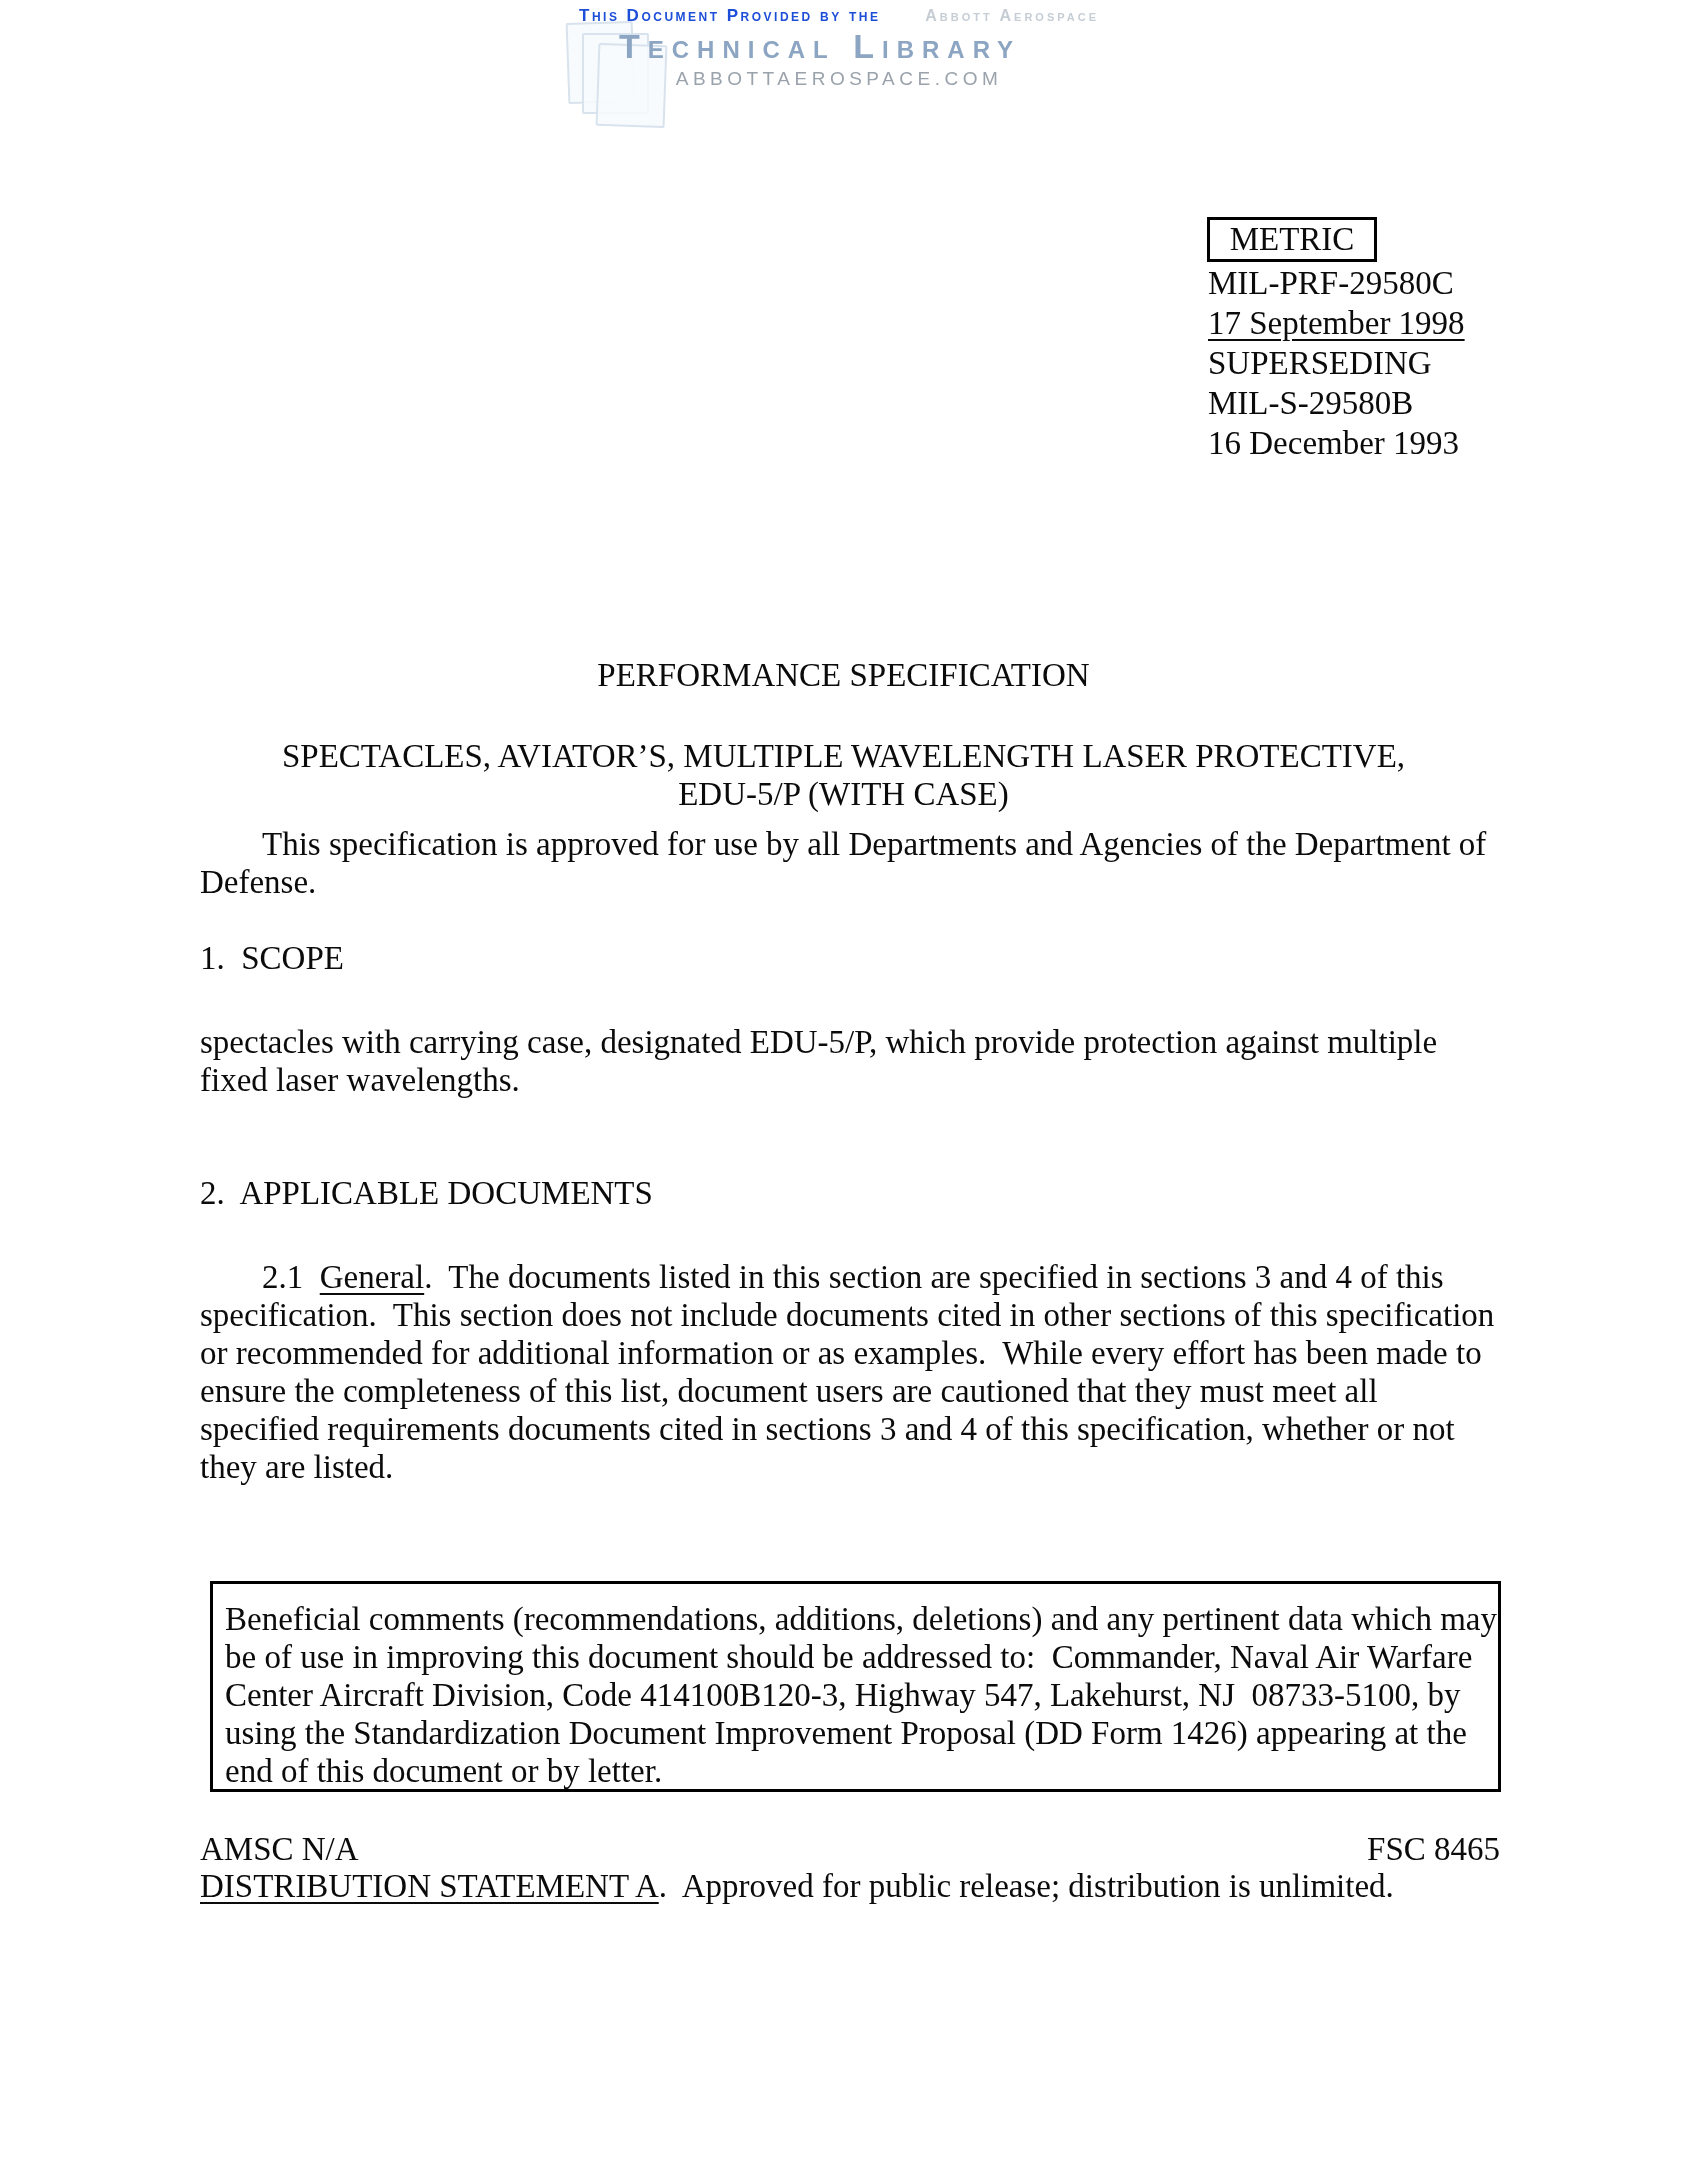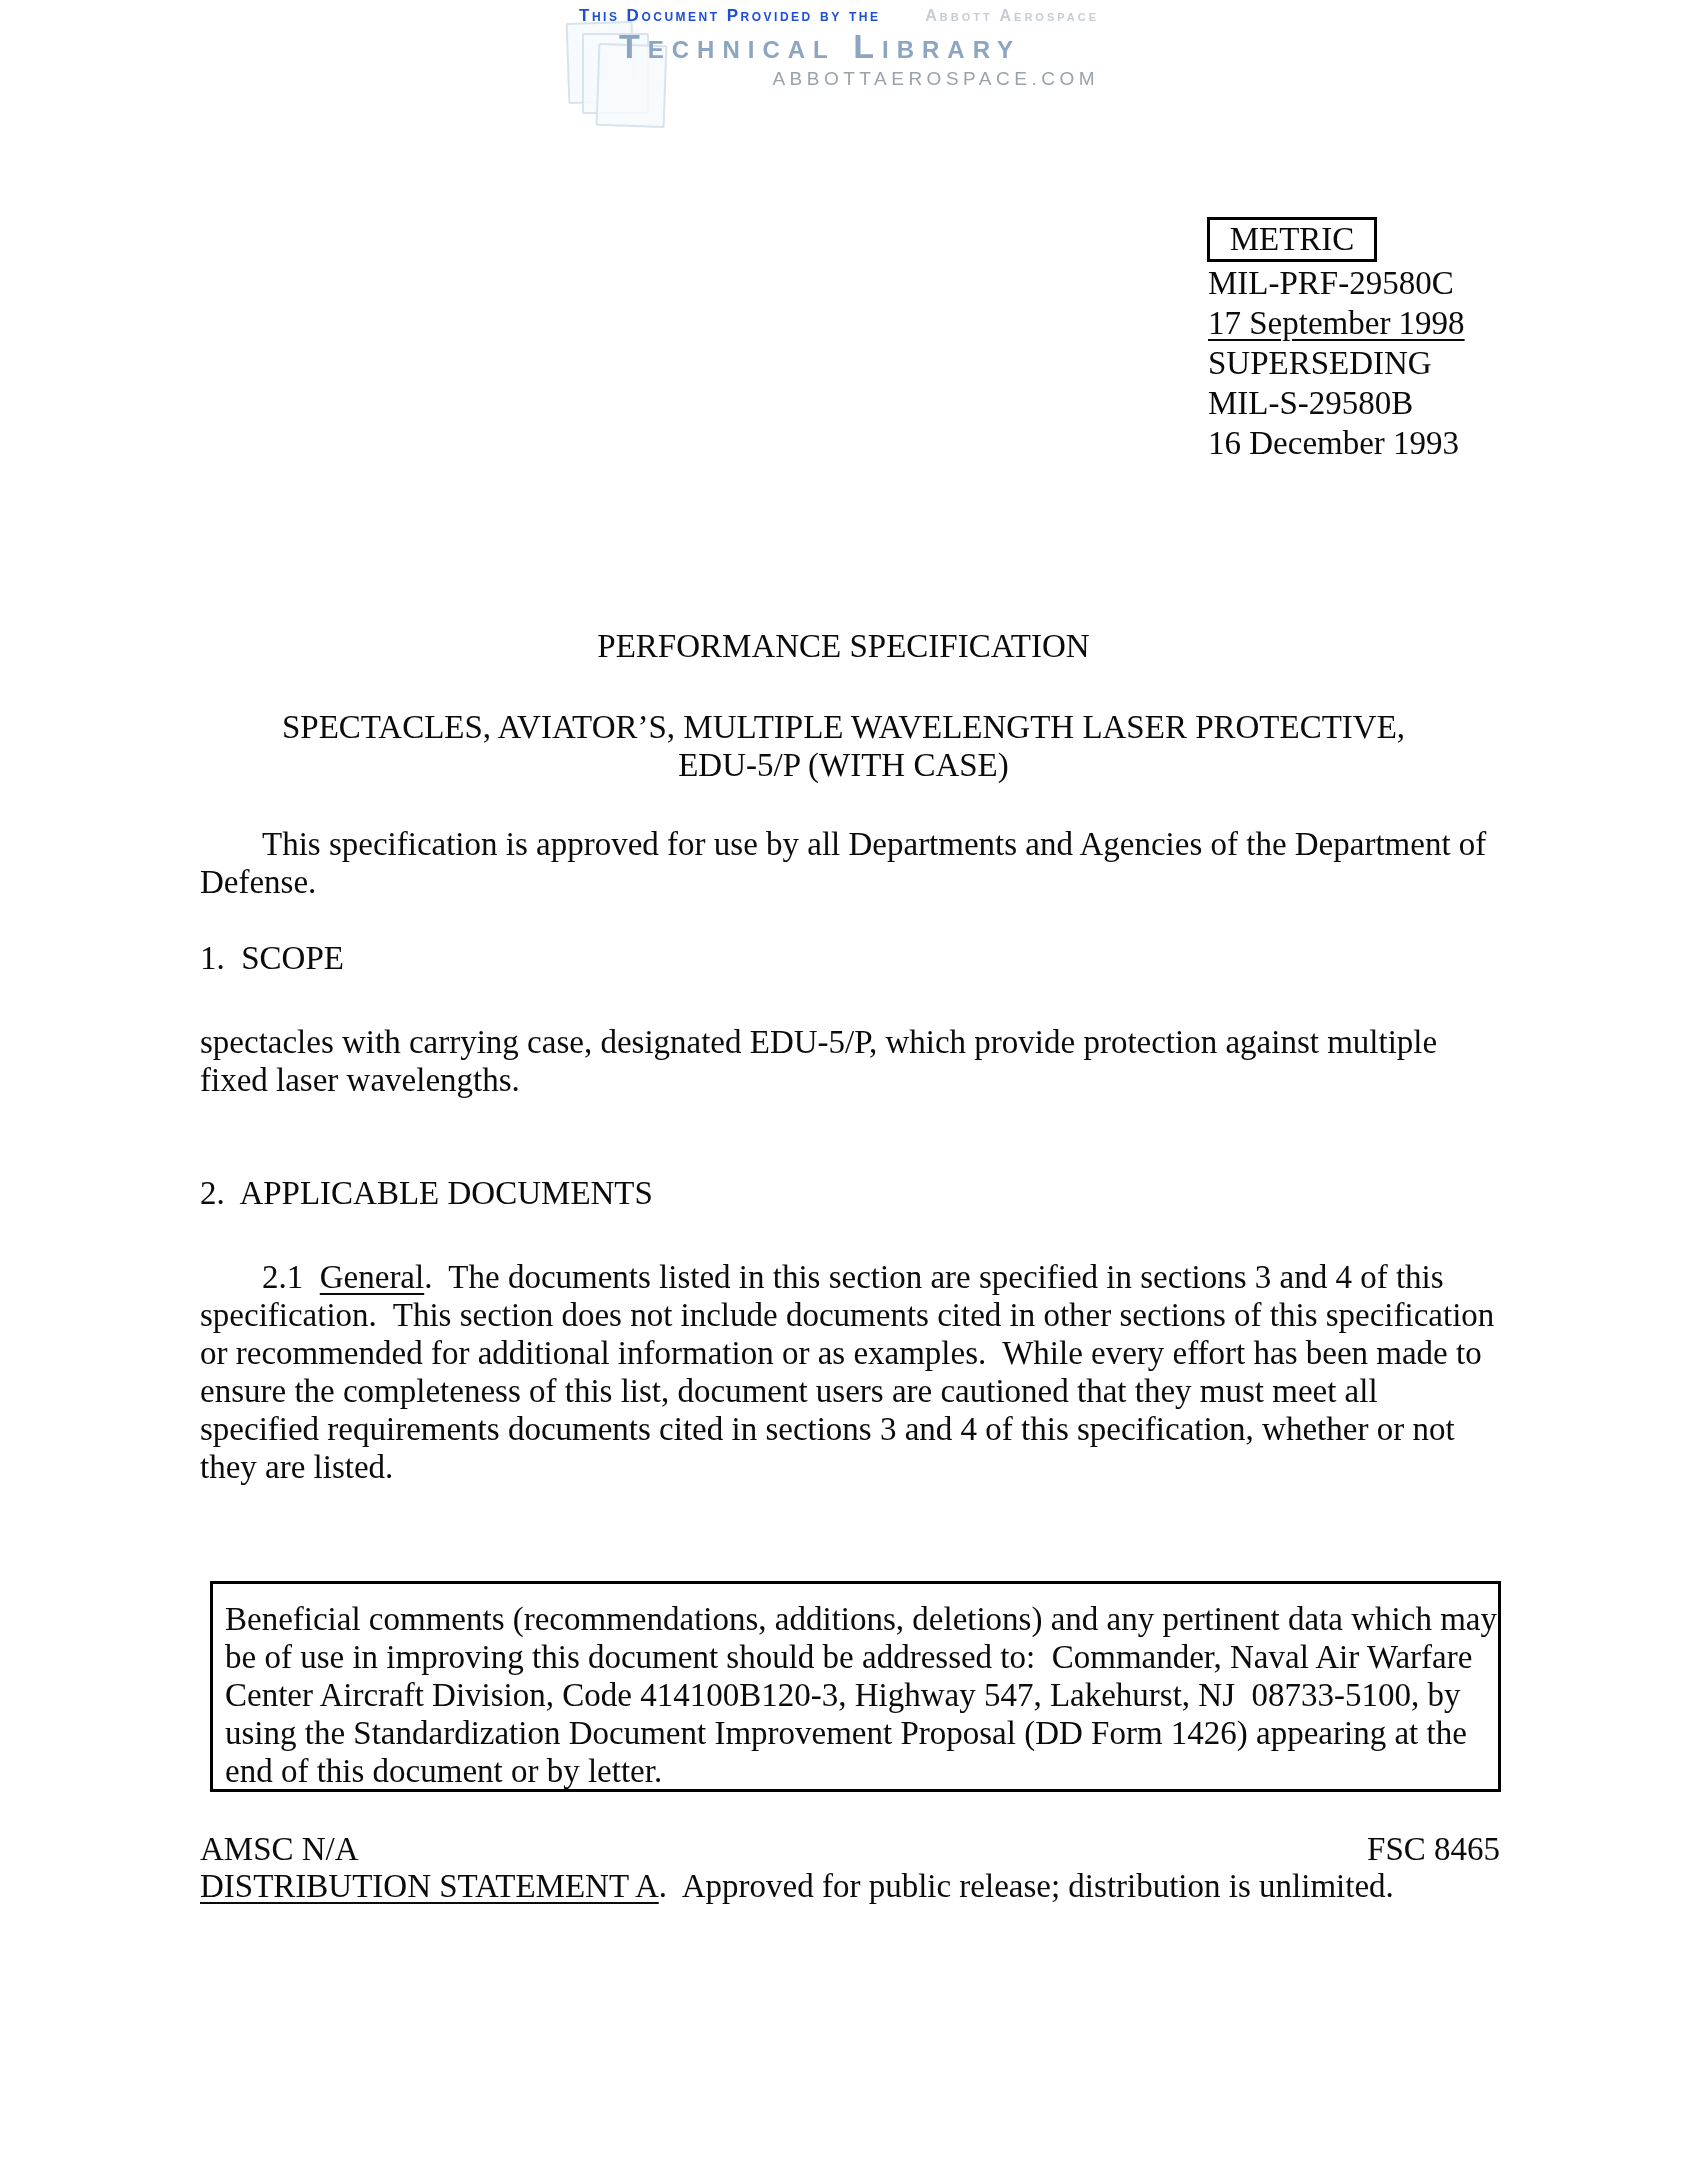--- a/index.html
+++ b/index.html
@@ -9,21 +9,21 @@
     height:2178px;
     background:#ffffff;
     font-family:"Liberation Serif","DejaVu Serif",serif;
     font-size:33px;
     color:#0b0b0b;
     overflow:hidden;
   }
   .ln{line-height:38px;white-space:pre;}
   .indent{padding-left:62px;}
   .ul{text-decoration:underline;text-underline-offset:5px;text-decoration-thickness:2px;}
-  .center{text-align:center;}
+  .center{text-align:center;margin-top:29px;}
 
   
   .logo{
     position:absolute;left:579px;top:6px;width:520px;
     font-family:"Liberation Sans","DejaVu Sans",sans-serif;
   }
   .logo-icon{position:absolute;left:-12px;top:16px;width:119px;height:103px;z-index:0;}
   .sheet{position:absolute;background:rgba(247,250,253,0.85);border:2px solid #d9e3ed;border-radius:2px;}
   .sheet.s1{left:0;top:0;width:63px;height:77px;transform:rotate(-2deg);}
   .sheet.s2{left:15px;top:11px;width:63px;height:77px;}
@@ -37,21 +37,21 @@
   .brand{
     font-variant:small-caps;font-size:16px;letter-spacing:3px;
     color:#c6cdd5;font-weight:bold;white-space:nowrap;
   }
   .library{
     margin-top:1px;margin-left:40px;
     font-variant:small-caps;font-size:34px;letter-spacing:8px;
     color:#8ba5c2;font-weight:bold;white-space:nowrap;
   }
   .site{
-    margin-top:2px;text-align:right;
+    margin-top:2px;text-align:center;
     font-size:19px;letter-spacing:4.5px;color:#9aa2ab;white-space:nowrap;
   }
 
   
   .metric-box{
     position:absolute;left:1207px;top:217px;width:164px;height:39px;
     border:3px solid #000;display:flex;align-items:center;justify-content:center;
   }
   .doc-id{position:absolute;left:1208px;top:263px;}
   .doc-id .ln{line-height:40px;}

